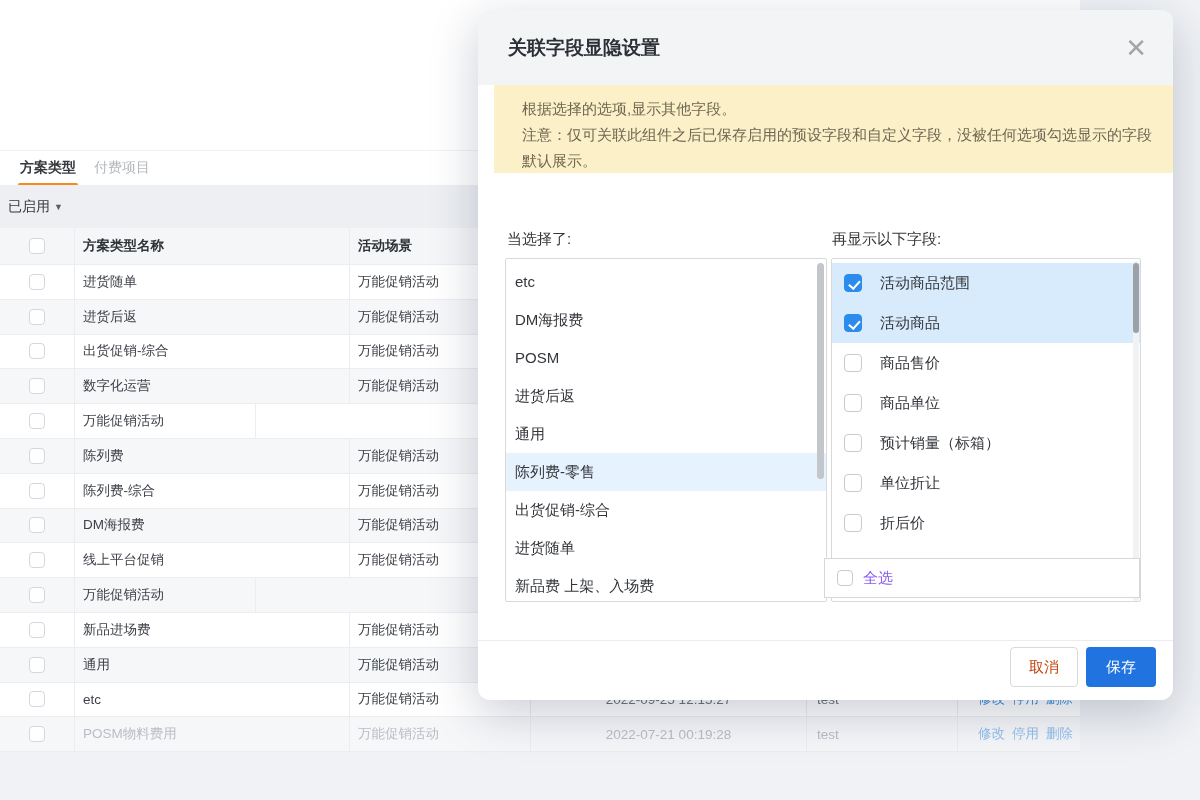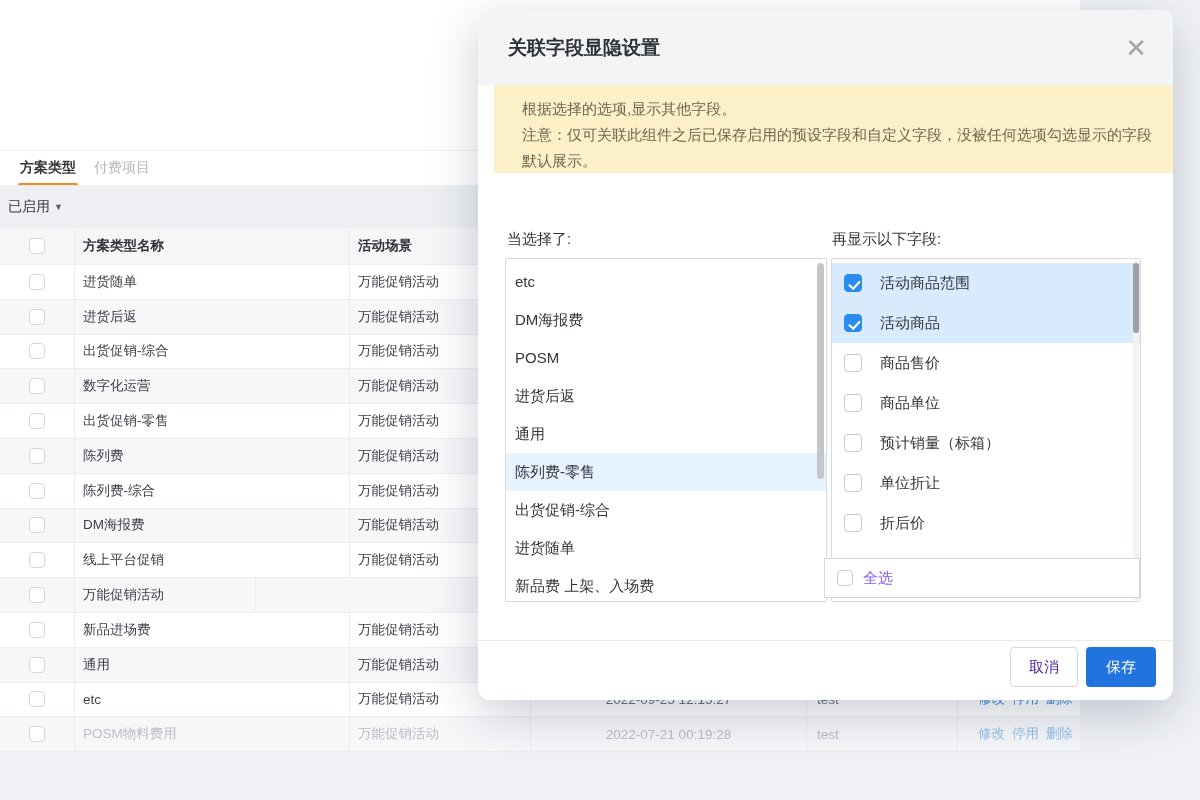--- a/index.html
+++ b/index.html
@@ -77,21 +77,21 @@
   .sb-right { right:1px; top:4px; width:6px; height:70px; background:#9da1a6; }
 
   .select-all { position:absolute; left:346px; top:548px; width:316px; height:40px; background:#fff;
                 border:1px solid #d5d7da; display:flex; align-items:center; gap:10px; padding-left:12px;
                 font-size:15px; color:#8b5cf6; }
   .select-all .ckb { width:16px; height:16px; }
 
   .f-divider { position:absolute; left:0; top:630px; width:100%; height:1px; background:#ececee; }
   .btn { position:absolute; top:637px; height:40px; border-radius:4px; font-size:15px;
          font-family:inherit; cursor:pointer; display:flex; align-items:center; justify-content:center; }
-  .btn-cancel { left:532px; width:68px; background:#fff; border:1px solid #d9d9d9; color:#4c1d95; }
+  .btn-cancel { left:532px; width:68px; background:#fff; border:1px solid #d9d9d9; color:#c2410c; }
   .btn-save { left:608px; width:70px; background:var(--primary,#2173df); border:none; color:#fff; }
 </style>
 </head>
 <body>
 
 <div class="stage">
 
   <div class="card">
 
     <div class="tabbar" id="tabbar">
@@ -155,21 +155,20 @@
             <div class="tc c-name">数字化运营</div>
             <div class="tc c-scene">万能促销活动</div>
             <div class="tc c-time"></div>
             <div class="tc c-creator"></div>
             <div class="tc c-actions"></div>
           </div>
           <div class="trow body">
             <div class="tc c-cb">
               <span class="cb"></span>
             </div>
-            <div class="tc c-name">出货促销-零售</div>
             <div class="tc c-scene">万能促销活动</div>
             <div class="tc c-time"></div>
             <div class="tc c-creator"></div>
             <div class="tc c-actions"></div>
           </div>
           <div class="trow body alt">
             <div class="tc c-cb">
               <span class="cb"></span>
             </div>
             <div class="tc c-name">陈列费</div>

